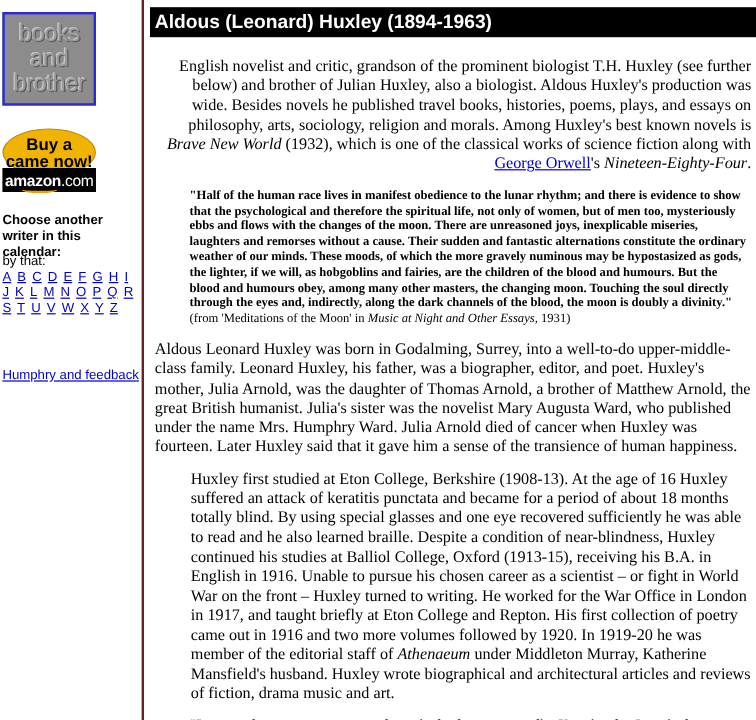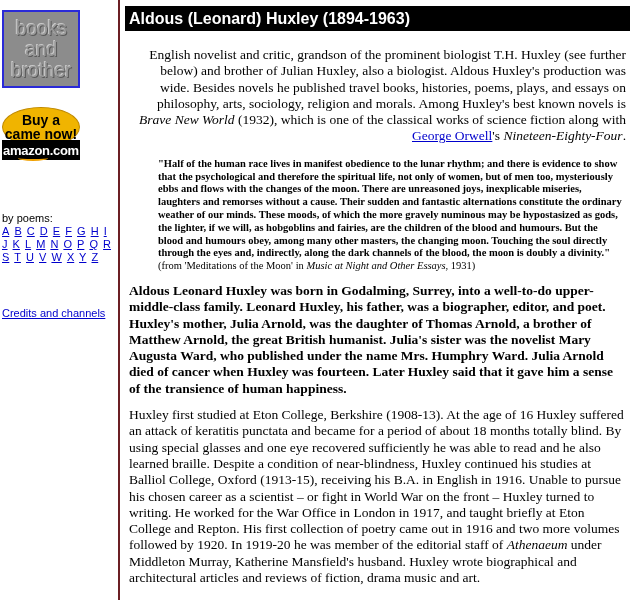--- a/index.html
+++ b/index.html
@@ -25,21 +25,21 @@
     position: absolute; left: 0; top: 0; width: 78px; height: 40px; border-radius: 50%;
     background: #f0b400; border: 1px solid #c08a00; box-sizing: border-box;
     display: flex; flex-direction: column; align-items: center; justify-content: center;
     font-family: "Liberation Sans", sans-serif; font-weight: bold; font-size: 14px; line-height: 14px; color: #000;
   }
   .amazon .bar {
     position: absolute; left: 0; top: 33px; width: 78px; height: 20px; background: #000;
     color: #fff; font-family: "Liberation Sans", sans-serif; font-size: 13px; font-weight: bold;
     display: flex; align-items: center; justify-content: center; letter-spacing: -0.3px;
   }
-  .amazon .bar .dotcom { font-weight: bold; }
+  .amazon .bar .dotcom { font-weight: normal; }
   .amazon .smile {
     position: absolute; left: 16px; top: 48px; width: 30px; height: 4px;
     border-bottom: 2px solid #f0a000; border-radius: 0 0 50% 50%;
   }
   .side-text { position: absolute; left: 2px; width: 114px; line-height: 13px; }
   .choose { top: 178px; font-weight: bold; }
   .byname { top: 212px; }
   .letters a { margin-right: 2px; }
   .birthday { top: 273px; }
   .credits { top: 307px; }
@@ -53,22 +53,22 @@
   }
   .title-bar {
     margin-top: 6px; margin-left: 1px; width: 505px; height: 25px; background: #000; color: #fff;
     font-family: "Liberation Sans", sans-serif; font-weight: bold; font-size: 16px;
     line-height: 25px; padding-left: 4px; box-sizing: border-box;
   }
   .para {
     font-size: 13.5px; line-height: 16.3px; margin: 0; padding-left: 5px; padding-right: 4px;
   }
   .p1 { margin-top: 16px; text-align: right; }
-  .p2 { margin-top: 10px; font-weight: bold; }
-  .p3 { margin-top: 10px; }
+  .p2 { margin-top: 10px; }
+  .p3 { margin-top: 10px; margin-left: 30px; }
   .quote {
     font-size: 10.5px; line-height: 12.8px; margin: 0; padding-left: 34px; padding-right: 6px;
   }
   .quote b { font-weight: bold; }
   .q1 { margin-top: 13px; }
   .q2 { margin-top: 13px; }
 </style>
 </head>
 <body>
 
@@ -84,29 +84,30 @@
       <span>Buy a</span>
       <span>came now!</span>
     </div>
     <div class="bar">
       <span>amazon</span>
         <span class="dotcom">.com</span>
     </div>
     <div class="smile"></div>
   </div>
 
+  <div class="side-text choose">Choose another writer in this calendar:</div>
 
   <div class="side-text byname">
-    <div>by poems:</div>
+    <div>by that:</div>
     <div class="letters" id="letters"><a href="#">A</a> <a href="#">B</a> <a href="#">C</a> <a href="#">D</a> <a href="#">E</a> <a href="#">F</a> <a href="#">G</a> <a href="#">H</a> <a href="#">I</a> <a href="#">J</a> <a href="#">K</a> <a href="#">L</a> <a href="#">M</a> <a href="#">N</a> <a href="#">O</a> <a href="#">P</a> <a href="#">Q</a> <a href="#">R</a> <a href="#">S</a> <a href="#">T</a> <a href="#">U</a> <a href="#">V</a> <a href="#">W</a> <a href="#">X</a> <a href="#">Y</a> <a href="#">Z</a> </div>
   </div>
 
 
   <div class="side-text credits">
-    <a href="#">Credits and channels</a>
+    <a href="#">Humphry and feedback</a>
   </div>
 
 </div>
 
 <div class="divider"></div>
 
 <div class="main">
   <div class="title-bar">Aldous (Leonard) Huxley (1894-1963)</div>
 
   <p class="para p1">

